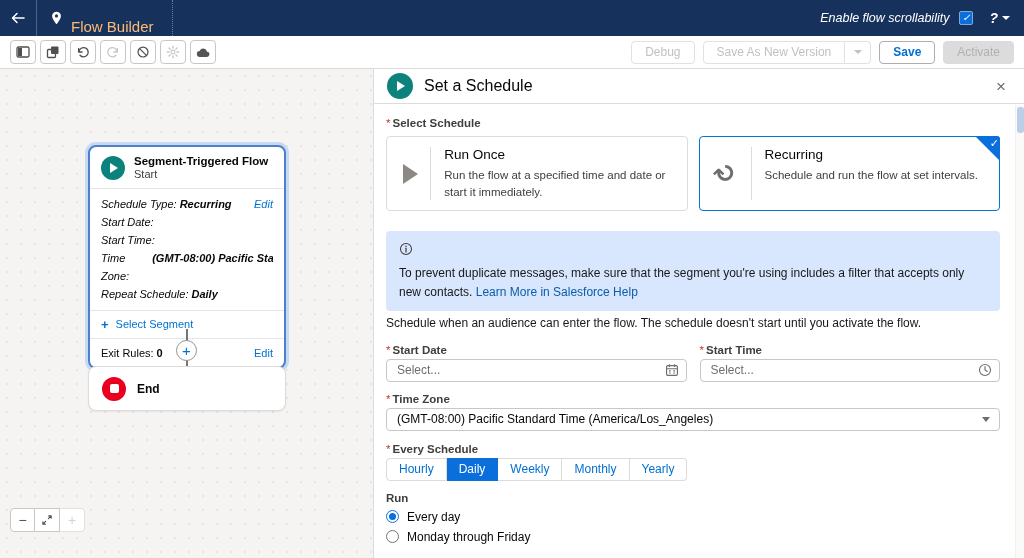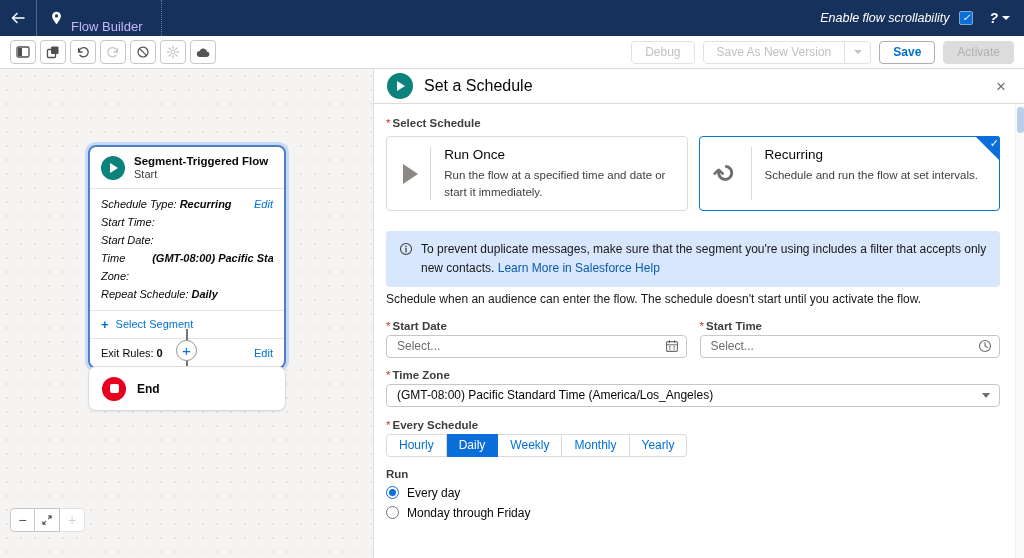--- a/index.html
+++ b/index.html
@@ -5,21 +5,21 @@
   * { box-sizing: border-box; margin: 0; padding: 0; }
   html,body { width:1024px; height:558px; overflow:hidden; }
   body { font-family:"Liberation Sans", sans-serif; background:#fff; color:#080707; }
   .app { width:1024px; height:558px; display:flex; flex-direction:column; }
 
   
   .navbar { height:36px; background:#16325c; display:flex; align-items:center; color:#fff; flex:0 0 auto; }
   .nav-back { width:36px; height:36px; display:flex; align-items:center; justify-content:center; color:#fff; font-size:16px; cursor:pointer; }
   .nav-sep { width:1px; height:36px; background:rgba(255,255,255,.25); }
   .nav-app { display:flex; align-items:center; gap:7px; padding:0 18px 0 12px; height:36px; border-right:1px dotted rgba(255,255,255,.35); }
-  .nav-app-title { font-size:13px; color:#c4b5fd;margin-top:17px; }
+  .nav-app-title { font-size:15px; color:#fdba74;margin-top:17px; }
   .nav-right { margin-left:auto; display:flex; align-items:center; gap:10px; padding-right:14px;font-style:italic; }
   .nav-toggle-label { font-size:12.5px; }
   .nav-checkbox { width:14px; height:14px; border-radius:2px; background:#0b6fdb; border:1px solid #7da9d8; color:#fff; font-size:10px; line-height:12px; text-align:center; cursor:pointer; }
   .nav-help { font-size:14px; font-weight:bold; display:flex; align-items:center; gap:4px; cursor:pointer; margin-left:6px; }
   .caret-down { width:0; height:0; border-left:4px solid transparent; border-right:4px solid transparent; border-top:4px solid #fff; display:inline-block; }
 
   
   .toolbar { height:33px; background:#fff; border-bottom:1px solid #dddbda; display:flex; align-items:center; padding:0 10px; gap:4px; flex:0 0 auto; }
   .tbtn { width:26px; height:24px; border:1px solid #c9c7c5; border-radius:4px; background:#fff; display:flex; align-items:center; justify-content:center; color:#514f4d; cursor:pointer; }
   .tbtn.disabled { color:#c9c7c5; cursor:default; }
@@ -86,21 +86,21 @@
   .option-card { flex:1; position:relative; border:1px solid #dddbda; border-radius:4px; display:flex; align-items:stretch; padding:10px 12px; min-height:66px; background:#fff; cursor:pointer; }
   .option-card.selected { border-color:#0176d3; }
   .option-card .card-icon { width:40px; display:flex; align-items:center; justify-content:center; border-right:1px solid #dddbda; margin-right:13px; padding-right:12px; color:#706e6b; }
   .card-text .card-title { font-size:13.5px; color:#080707; }
   .card-text .card-desc { font-size:11.5px; color:#3e3e3c; margin-top:5px; line-height:1.45; }
   .corner-check { position:absolute; top:-1px; right:-1px; width:0; height:0; border-top:25px solid #0b6fdb; border-left:25px solid transparent; border-radius:0 3px 0 0; }
   .corner-check span { position:absolute; top:-24px; right:1px; color:#fff; font-size:11px; }
   .play-tri-grey { width:0; height:0; border-left:15px solid #8c8984; border-top:10px solid transparent; border-bottom:10px solid transparent; margin-left:3px; }
   .refresh-glyph { font-size:25px; color:#706e6b; font-family:"DejaVu Sans", sans-serif; transform:rotate(-45deg); display:inline-block; font-weight:bold; }
 
-  .info-box { margin-top:20px; background:#d8e6fe; border-radius:4px; padding:9px 13px; display:flex; gap:8px; font-size:12px; color:#181818; line-height:1.55; }
+  .info-box { margin-top:20px; background:#d8e6fe; border-radius:4px; padding:9px 13px; display:flex; gap:8px; font-size:12px; color:#181818; line-height:1.55;flex-direction:column; }
   .info-box .link { color:#0b5cab; cursor:pointer; }
   .info-icon { flex:0 0 auto; margin-top:2px; color:#3e3e3c; }
 
   .section-heading { font-size:15.5px; color:#080707; margin-top:19px; }
   .section-desc { font-size:12px; color:#181818; margin-top:5px; }
 
   .fields-row { display:flex; gap:13px; margin-top:14px; }
   .field { flex:1; }
   .input-wrap { position:relative; margin-top:3px; }
   .text-input { width:100%; height:23px; border:1px solid #c9c7c5; border-radius:4px; padding:0 30px 0 10px; font-size:12px; font-family:inherit; color:#080707; }
@@ -226,25 +226,25 @@
             <div class="node-sub">Start</div>
           </span>
         </div>
         <div class="node-body">
           <div class="node-row">
             <span>Schedule Type:</span>
             <span class="val">Recurring</span>
             <span class="edit-link">Edit</span>
           </div>
           <div class="node-row">
+            <span>Start Date:</span>
+            <span class="val"></span>
+          </div>
+          <div class="node-row">
             <span>Start Time:</span>
-            <span class="val"></span>
-          </div>
-          <div class="node-row">
-            <span>Start Date:</span>
             <span class="val"></span>
           </div>
           <div class="node-row">
             <span>Time Zone:</span>
             <span class="val">(GMT-08:00) Pacific Stan…</span>
           </div>
           <div class="node-row">
             <span>Repeat Schedule:</span>
             <span class="val">Daily</span>
           </div>

